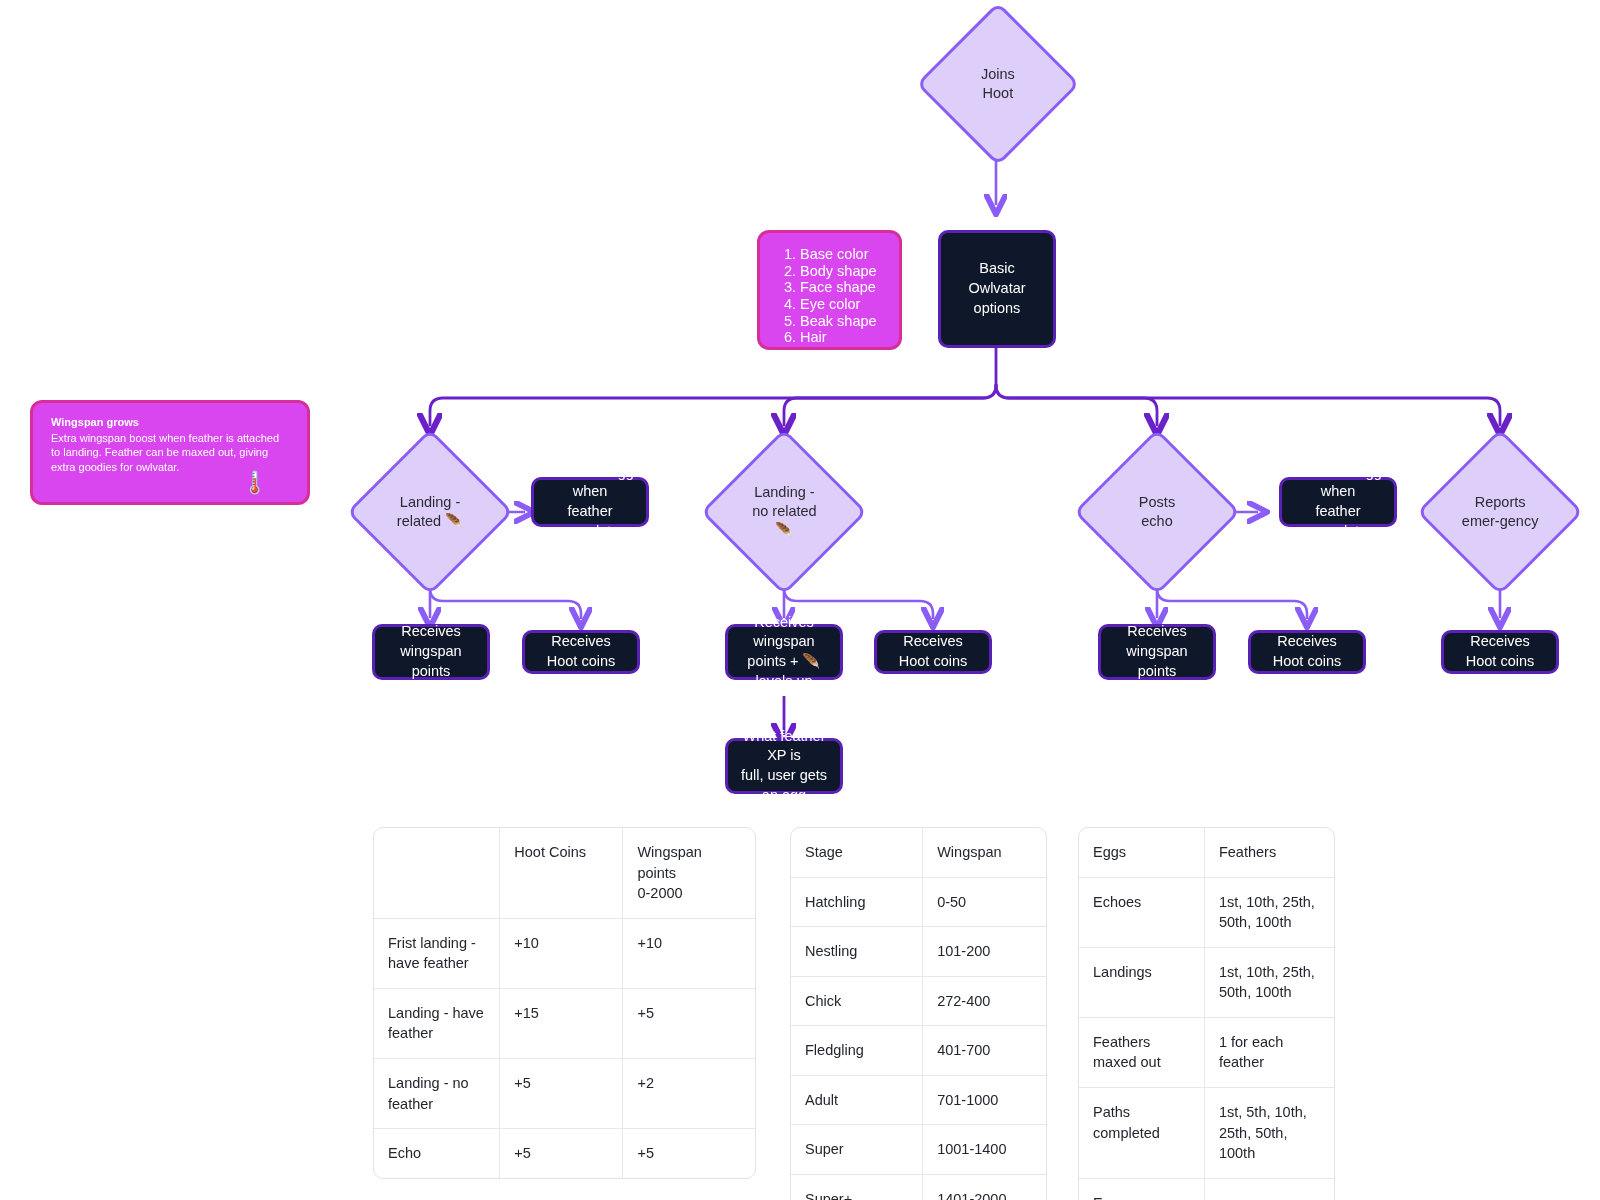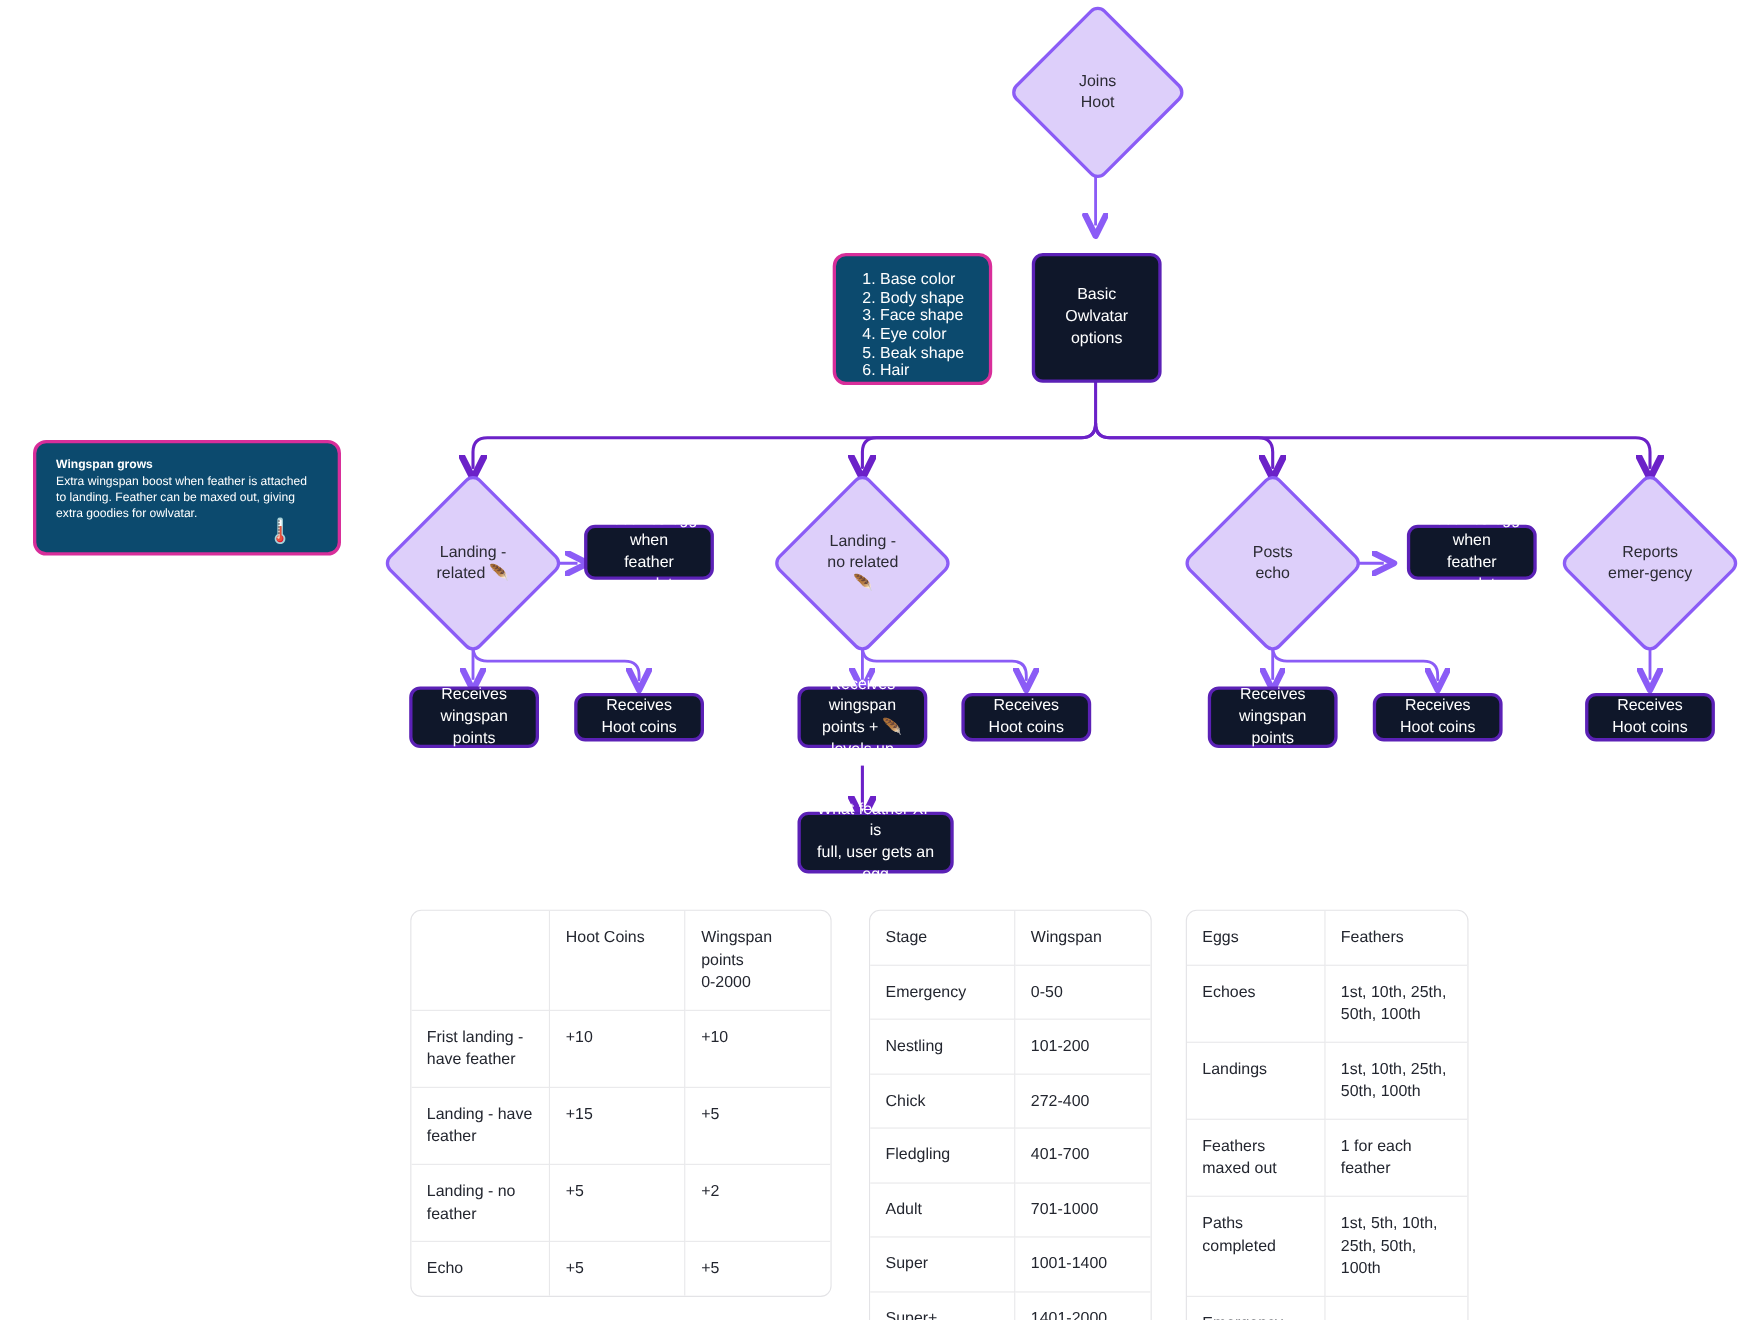--- a/index.html
+++ b/index.html
@@ -42,21 +42,21 @@
     color:#ffffff;
     display:flex;align-items:center;justify-content:center;
     text-align:center;
     font-size:14.5px;
     line-height:1.36;
     padding:6px 10px;
   }
 
   
   .pinkbox{
-    background:#0c4a6e;
+    background:#d946ef;
     border:3px solid #d82e9a;
     border-radius:12px;
     color:#ffffff;
     font-size:14.5px;
     line-height:1.06;
     padding:14px 18px;
     box-sizing:border-box;
   }
   .pinkbox ol{margin:0;padding-left:22px;}
   .pinkbox ol li{margin:0 0 1px 0;line-height:1.08;}
@@ -191,21 +191,21 @@
 no related
 🪶</div>
   </div>
   <div class="node pbox" style="left:725px;top:624px;width:118px;height:56px;">
     <span style="white-space:pre-line;">Receives wingspan
 points + 🪶 levels up</span>
   </div>
   <div class="node pbox" style="left:874px;top:630px;width:118px;height:44px;">
     <span style="white-space:pre-line;">Receives Hoot coins</span>
   </div>
-  <div class="node pbox" style="left:725px;top:738px;width:142px;height:56px;">
+  <div class="node pbox" style="left:725px;top:738px;width:118px;height:56px;">
     <span style="white-space:pre-line;">What feather XP is
 full, user gets an egg</span>
   </div>
 
   <div class="node diamond" style="left:1098px;top:453px;width:118px;height:118px;">
     <div class="dlabel" style="white-space:pre-line;">Posts
 echo</div>
   </div>
   <div class="node pbox" style="left:1279px;top:477px;width:118px;height:50px;">
     <span style="white-space:pre-line;">Receives egg when
@@ -261,21 +261,21 @@
   </div>
 
   <div class="tbl" style="left:790px;top:827px;width:257px;">
     <table>
       <tbody id="tbody-stages">
           <tr class="hd">
             <td style="width: 52%; white-space: pre-line;">Stage</td>
             <td style="width: 48%; white-space: pre-line;">Wingspan</td>
           </tr>
           <tr>
-            <td>Emergency</td>
+            <td>Hatchling</td>
             <td>0-50</td>
           </tr>
           <tr>
             <td>Nestling</td>
             <td>101-200</td>
           </tr>
           <tr>
             <td>Chick</td>
             <td>272-400</td>
           </tr>

